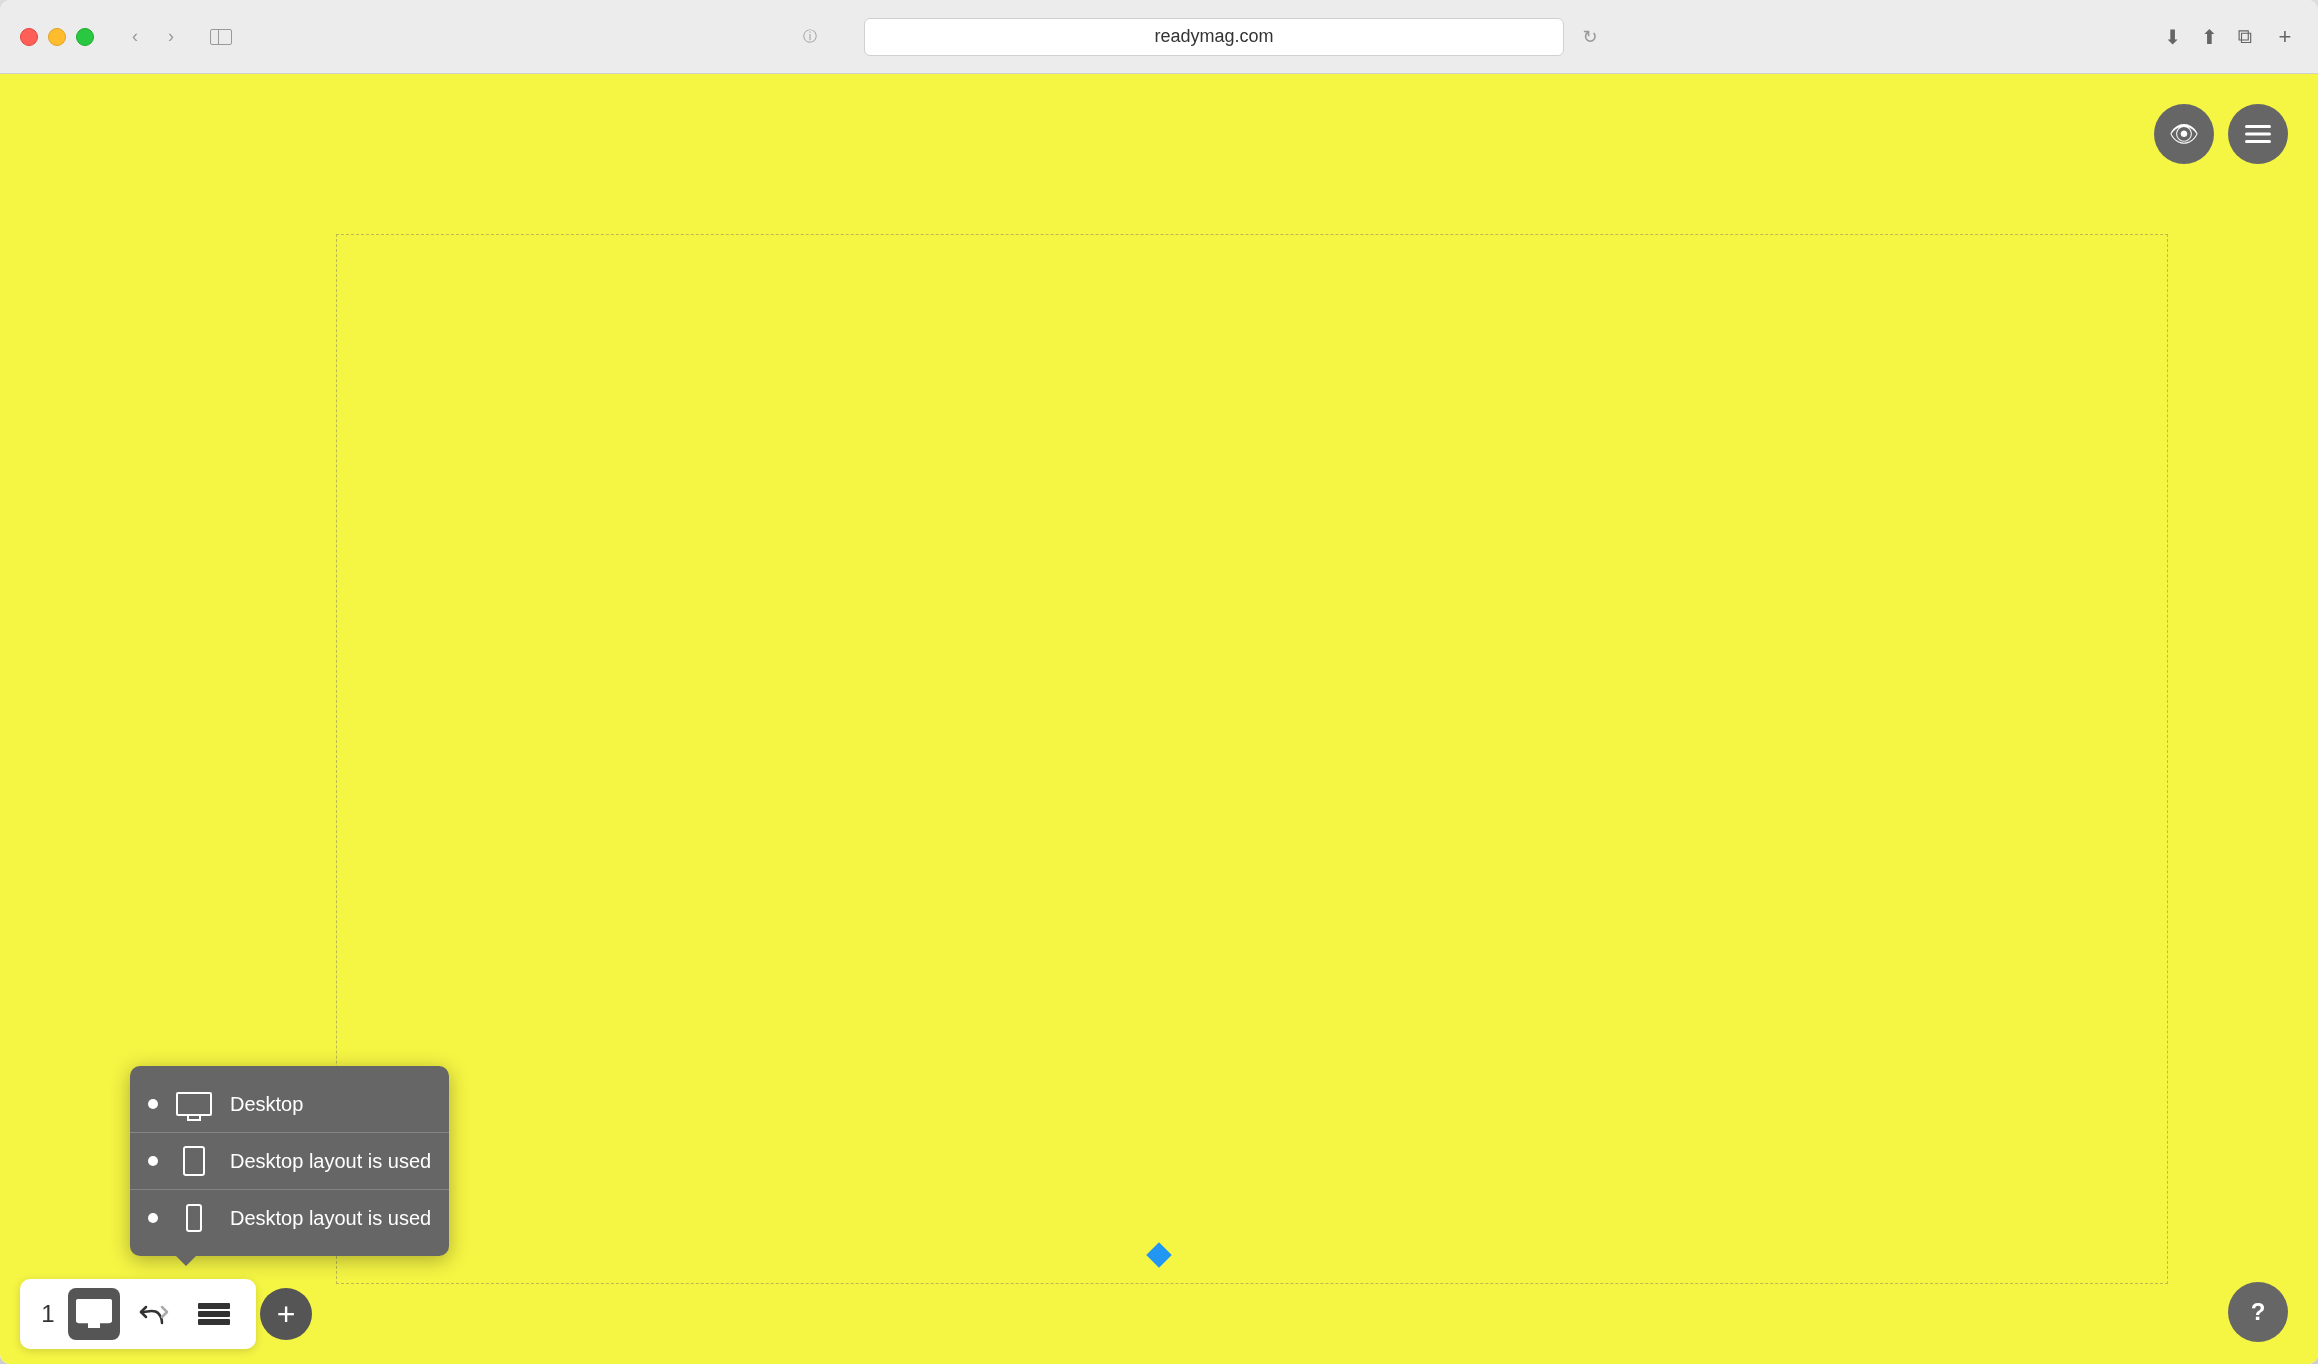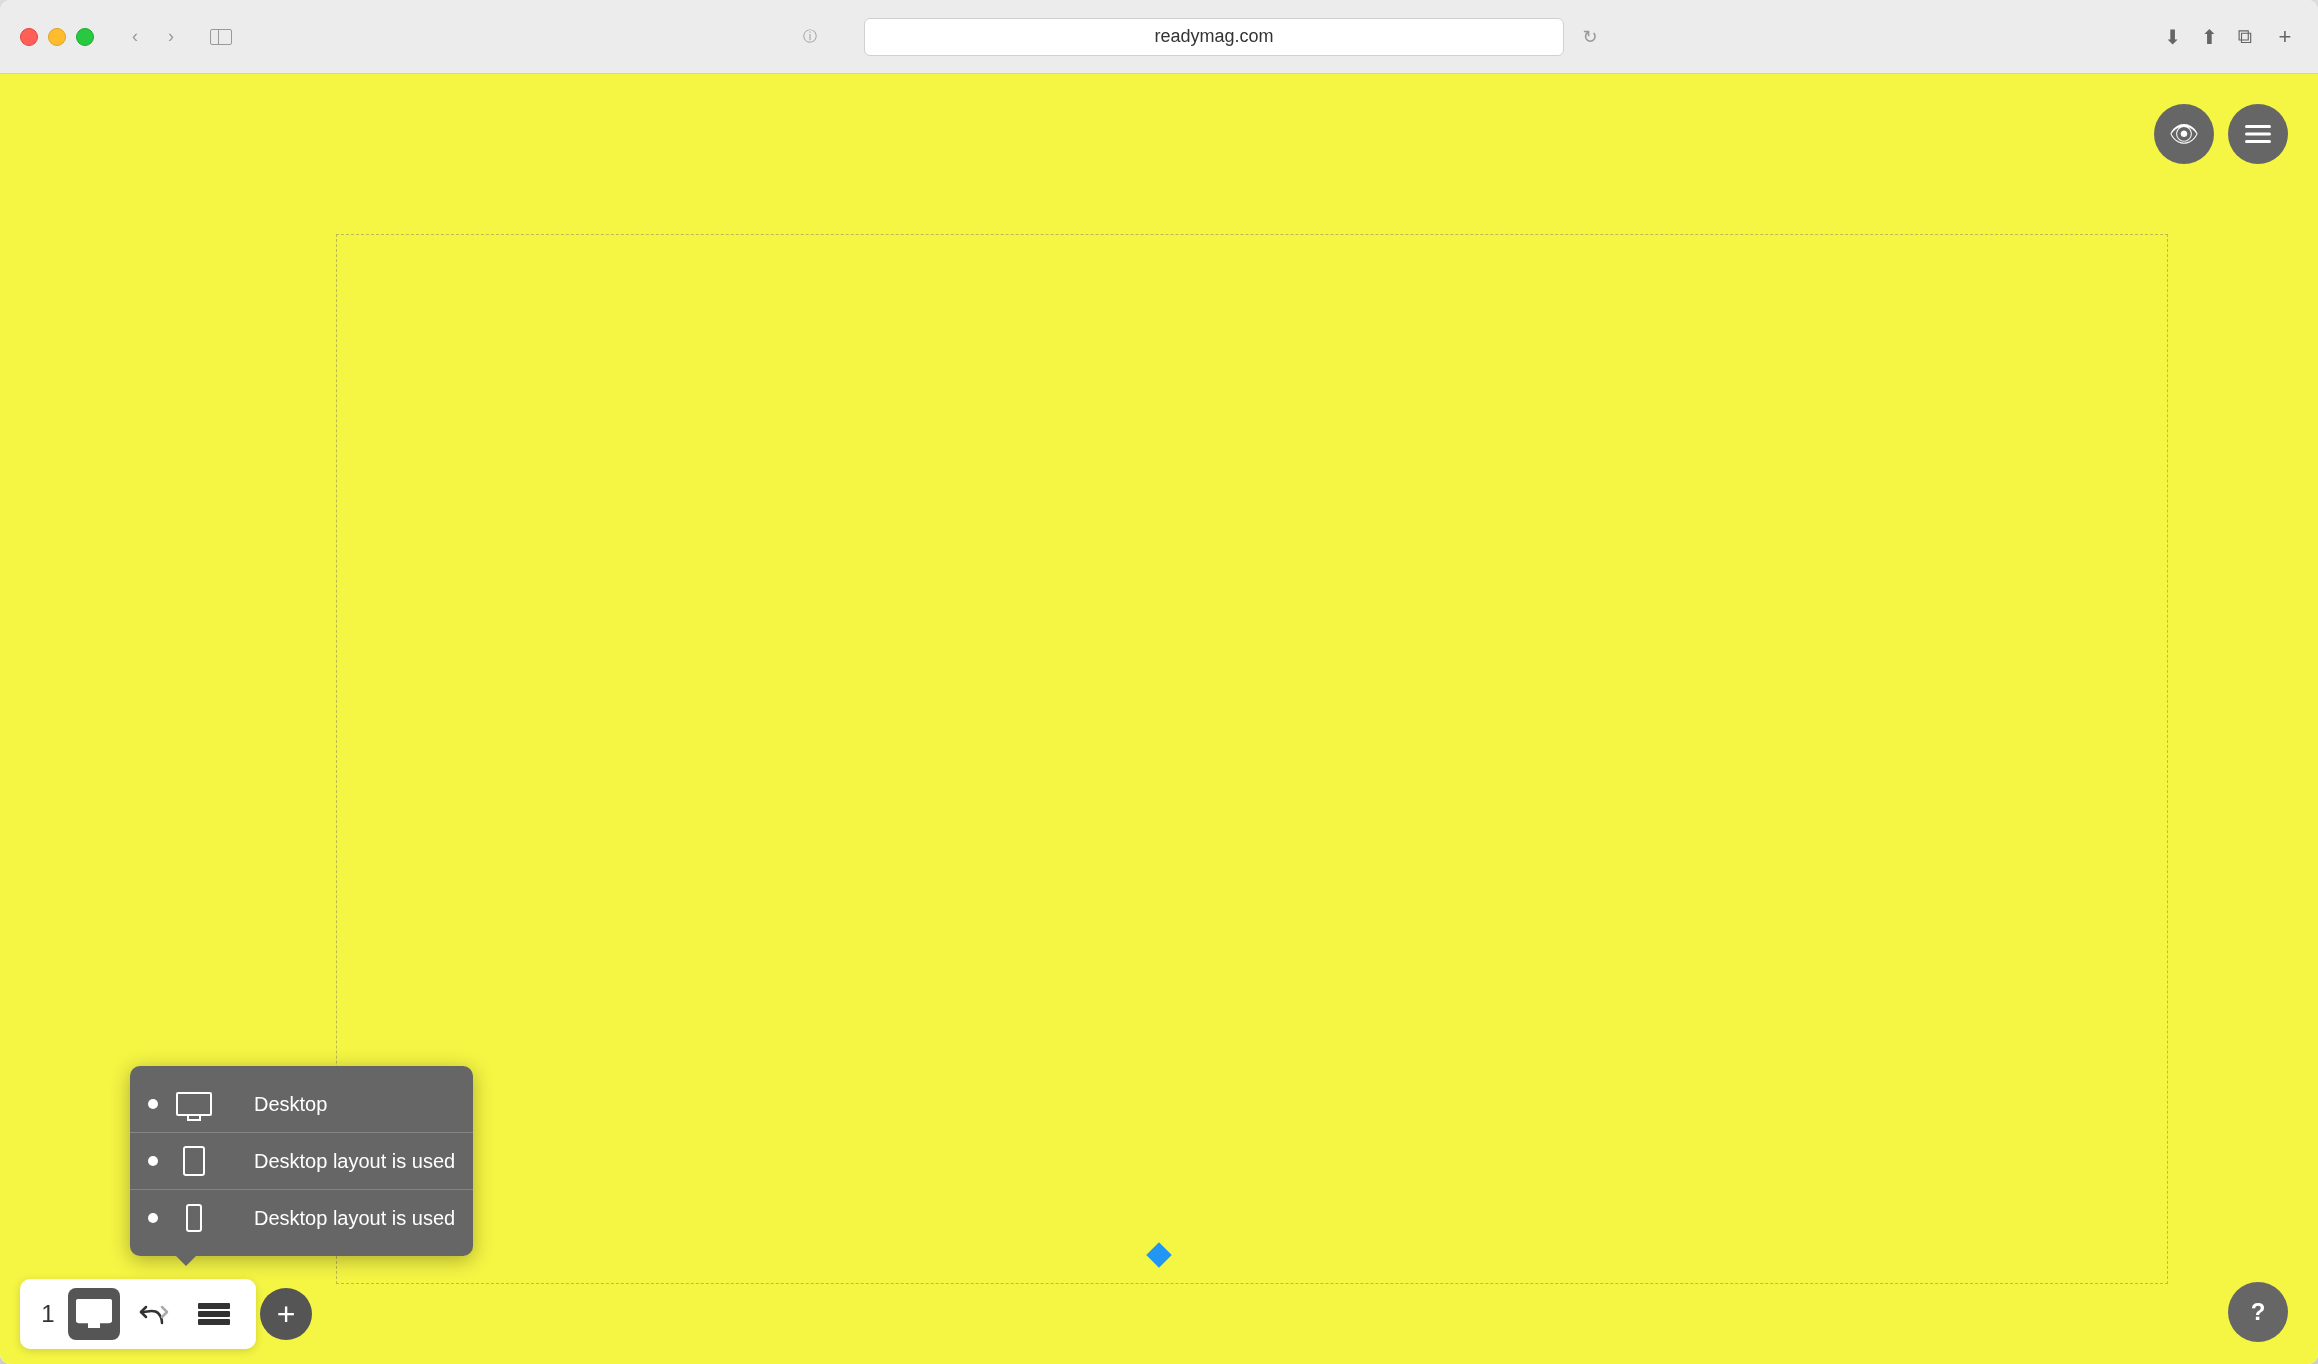--- a/index.html
+++ b/index.html
@@ -352,21 +352,20 @@
       height: 28px;
       display: flex;
       align-items: center;
       justify-content: center;
       color: #fff;
     }
 
     .dropdown-item-label {
       color: #fff;
       font-size: 20px;
-      margin-left: 24px;
     }
 
     
     .icon-desktop {
       width: 36px;
       height: 24px;
       border: 2px solid #fff;
       border-radius: 2px;
       position: relative;
       flex-shrink: 0;

